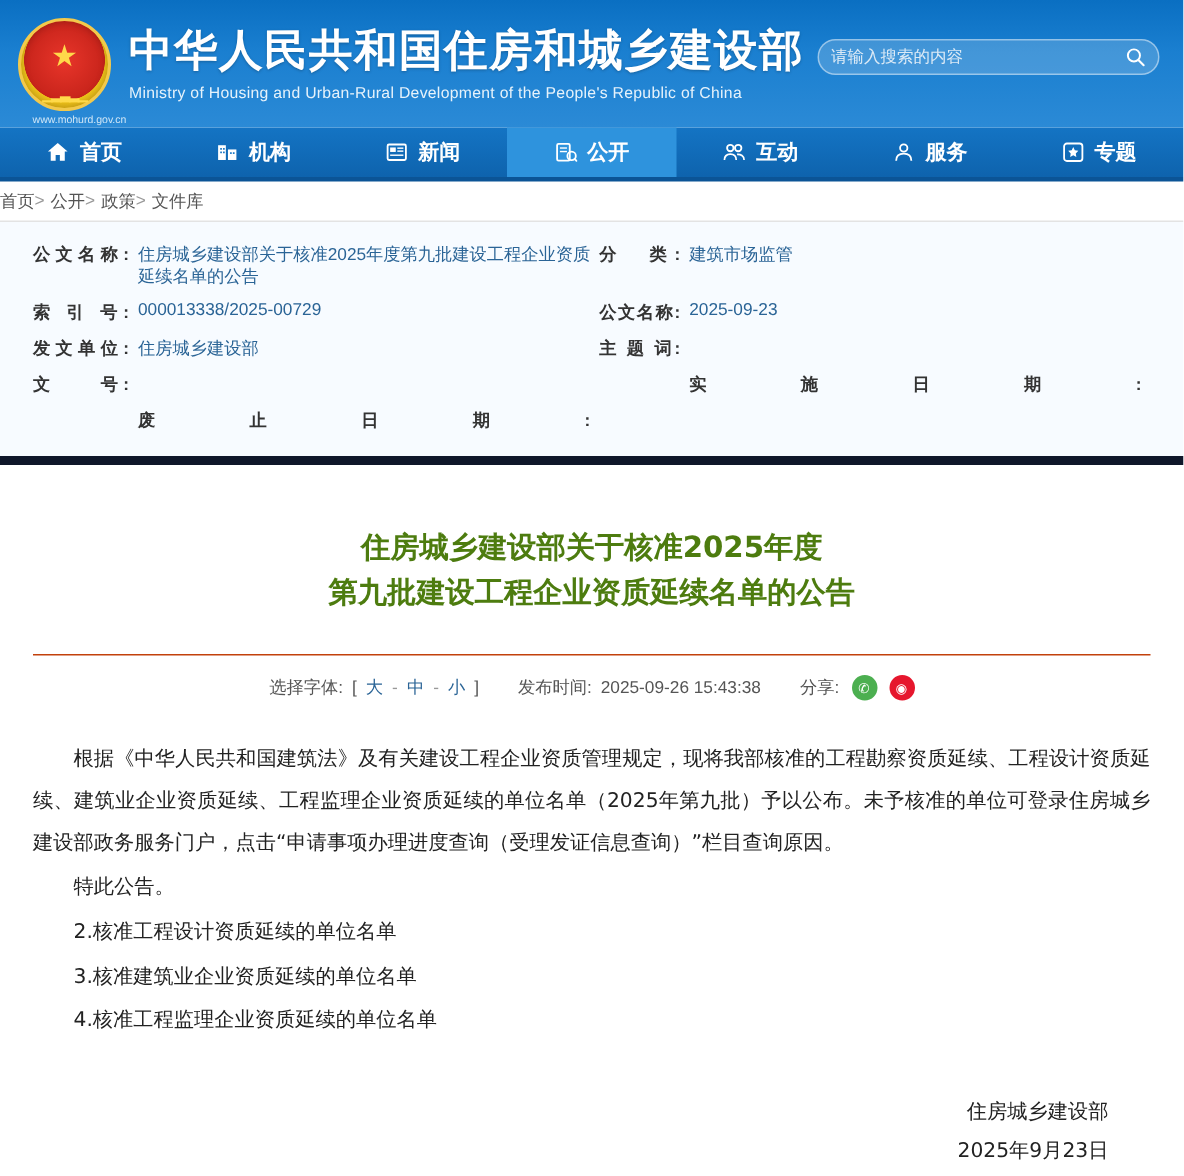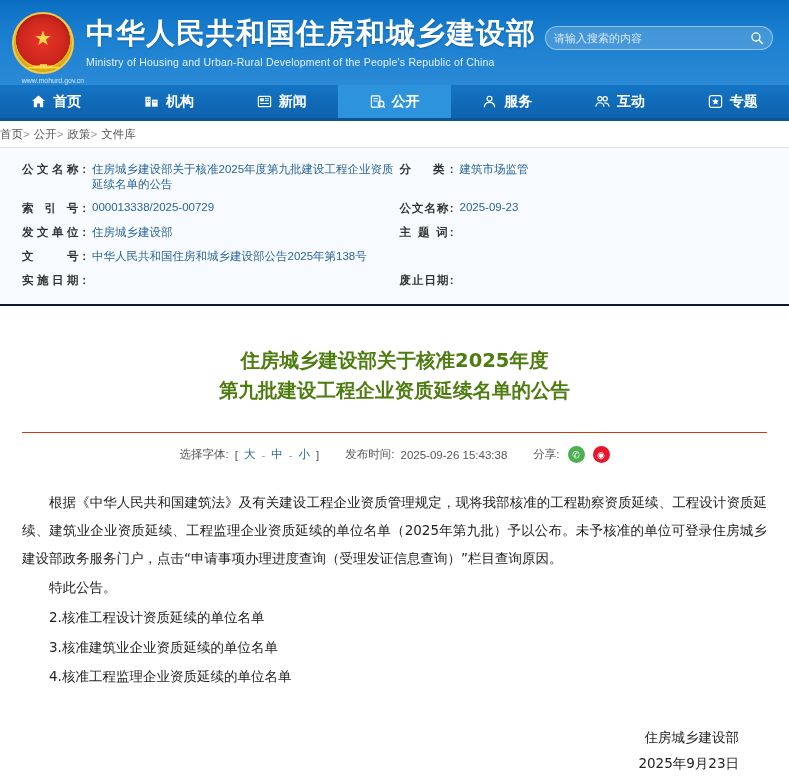--- a/index.html
+++ b/index.html
@@ -106,21 +106,21 @@
     padding-left: 0px;
     border-bottom: 1px solid #e3e3e3;
   }
   .breadcrumb span { margin-right: 4px; }
   .breadcrumb a { color: #555; text-decoration: none; }
   .sep { color: #999; }
 
   
   .meta-wrap {
     background: #f7fbff;
-    border-bottom: 2px solid #0f172a;
+    border-bottom: 6px solid #0f172a;
     padding: 14px 0 16px 0;
   }
   .meta {
     width: 745px; margin: 0 auto;
     display: grid;
     grid-template-columns: 70px 1fr 60px 1fr;
     row-gap: 9px;
     font-size: 11.5px;
     color: #333;
   }
@@ -245,36 +245,36 @@
             <rect x="3.5" y="7" width="5" height="1" fill="#ffffff"></rect>
             <circle cx="11.8" cy="10.6" r="3" fill="none" stroke="#ffffff" stroke-width="1.3"></circle>
             <line x1="13.9" y1="12.7" x2="15.3" y2="14.1" stroke="#ffffff" stroke-width="1.4" stroke-linecap="round"></line>
           </svg>
       </span>
       <span>公开</span>
     </div>
     <div class="nav-item">
       <span class="nav-ico">
         <svg width="15" height="15" viewBox="0 0 16 16">
-            <circle cx="8" cy="5" r="2.6" fill="none" stroke="#ffffff" stroke-width="1.3"></circle>
-            <path d="M2.6 14 C2.6 10.5 5 9 8 9 C11 9 13.4 10.5 13.4 14" fill="none" stroke="#ffffff" stroke-width="1.3"></path>
-          </svg>
-      </span>
-      <span>服务</span>
-    </div>
-    <div class="nav-item">
-      <span class="nav-ico">
-        <svg width="15" height="15" viewBox="0 0 16 16">
             <circle cx="5.2" cy="5" r="2.3" fill="none" stroke="#ffffff" stroke-width="1.3"></circle>
             <circle cx="10.8" cy="5" r="2.3" fill="none" stroke="#ffffff" stroke-width="1.3"></circle>
             <path d="M1 13.5 C1 10.6 3 9.3 5.2 9.3 C7.4 9.3 9.4 10.6 9.4 13.5" fill="none" stroke="#ffffff" stroke-width="1.2"></path>
             <path d="M10 9.5 C12.6 9.3 15 10.6 15 13.5" fill="none" stroke="#ffffff" stroke-width="1.2"></path>
           </svg>
       </span>
       <span>互动</span>
+    </div>
+    <div class="nav-item">
+      <span class="nav-ico">
+        <svg width="15" height="15" viewBox="0 0 16 16">
+            <circle cx="8" cy="5" r="2.6" fill="none" stroke="#ffffff" stroke-width="1.3"></circle>
+            <path d="M2.6 14 C2.6 10.5 5 9 8 9 C11 9 13.4 10.5 13.4 14" fill="none" stroke="#ffffff" stroke-width="1.3"></path>
+          </svg>
+      </span>
+      <span>服务</span>
     </div>
     <div class="nav-item">
       <span class="nav-ico">
         <svg width="15" height="15" viewBox="0 0 16 16">
             <rect x="1.5" y="1.8" width="13" height="12.4" rx="2" fill="none" stroke="#ffffff" stroke-width="1.3"></rect>
             <path d="M8 4.3 L9.1 6.6 L11.6 7 L9.8 8.8 L10.2 11.3 L8 10.1 L5.8 11.3 L6.2 8.8 L4.4 7 L6.9 6.6 Z" fill="#ffffff"></path>
           </svg>
       </span>
       <span>专题</span>
     </div>
@@ -301,21 +301,20 @@
       <div class="v">000013338/2025-00729</div>
       <div class="k2">公文名称:</div>
       <div class="v">2025-09-23</div>
 
       <div class="k">发文单位:</div>
       <div class="v">住房城乡建设部</div>
       <div class="k2">主 题 词:</div>
       <div class="v"></div>
 
       <div class="k">文　　号:</div>
-      <div class="v">中华人民共和国住房和城乡建设部公告2025年第138号</div>
       <div class="k2"></div>
       <div class="v"></div>
 
       <div class="k">实施日期:</div>
       <div class="v"></div>
       <div class="k2">废止日期:</div>
       <div class="v"></div>
     </div>
   </div>
 

